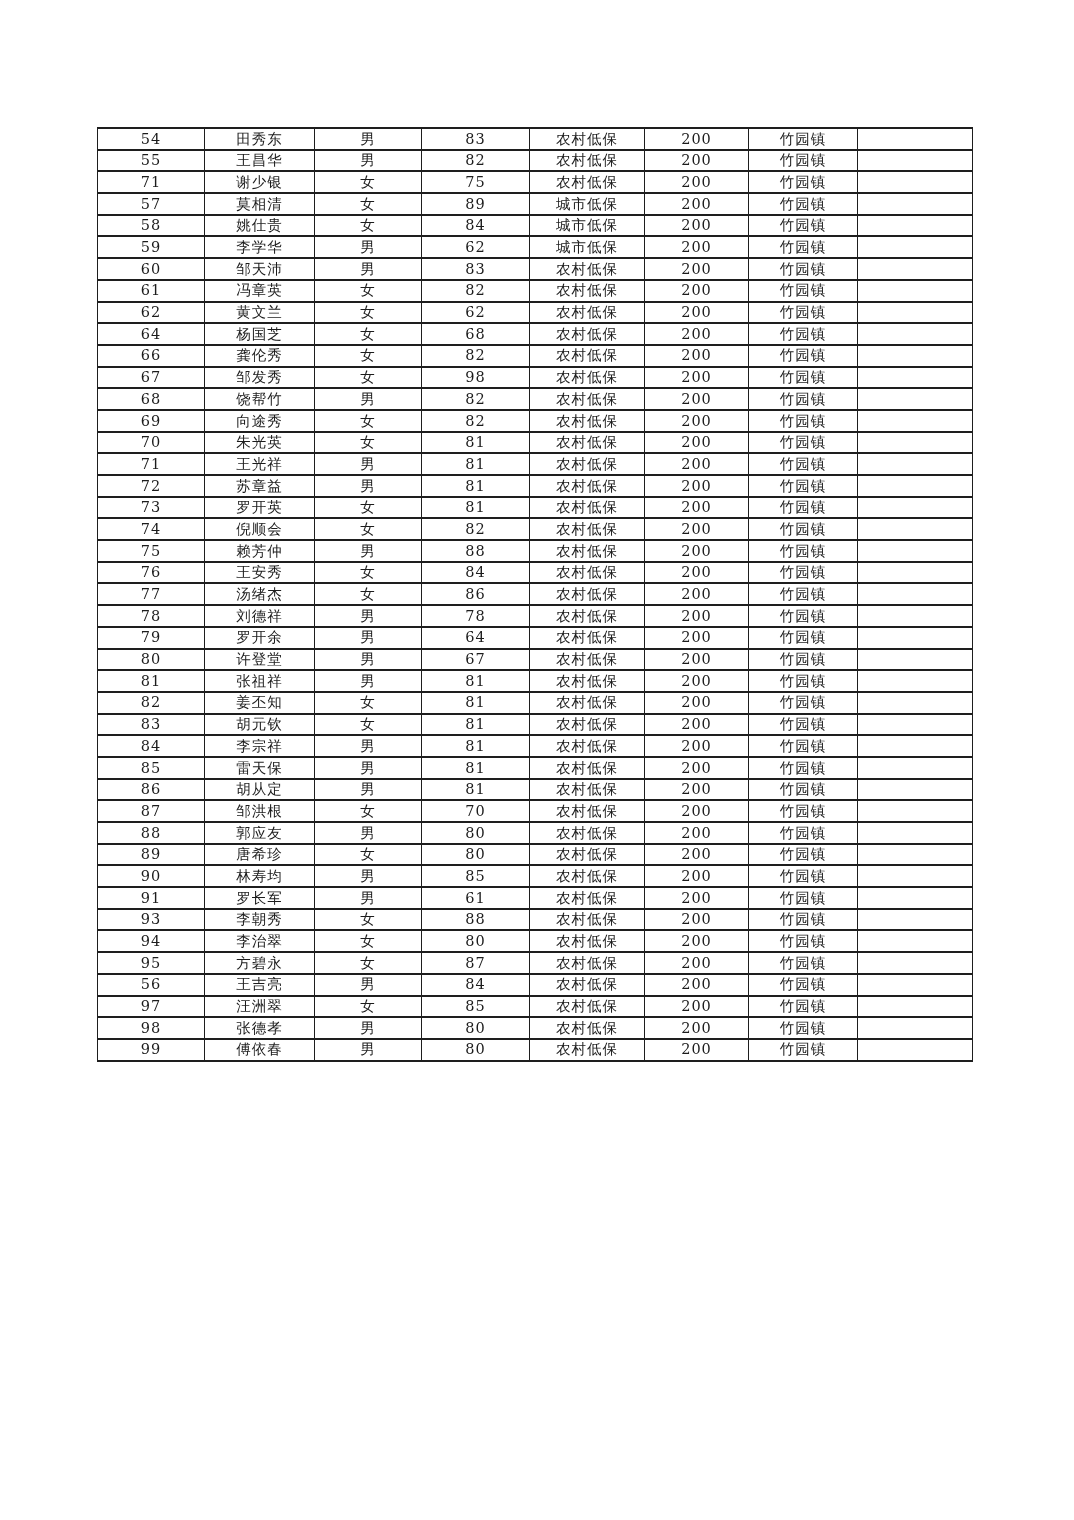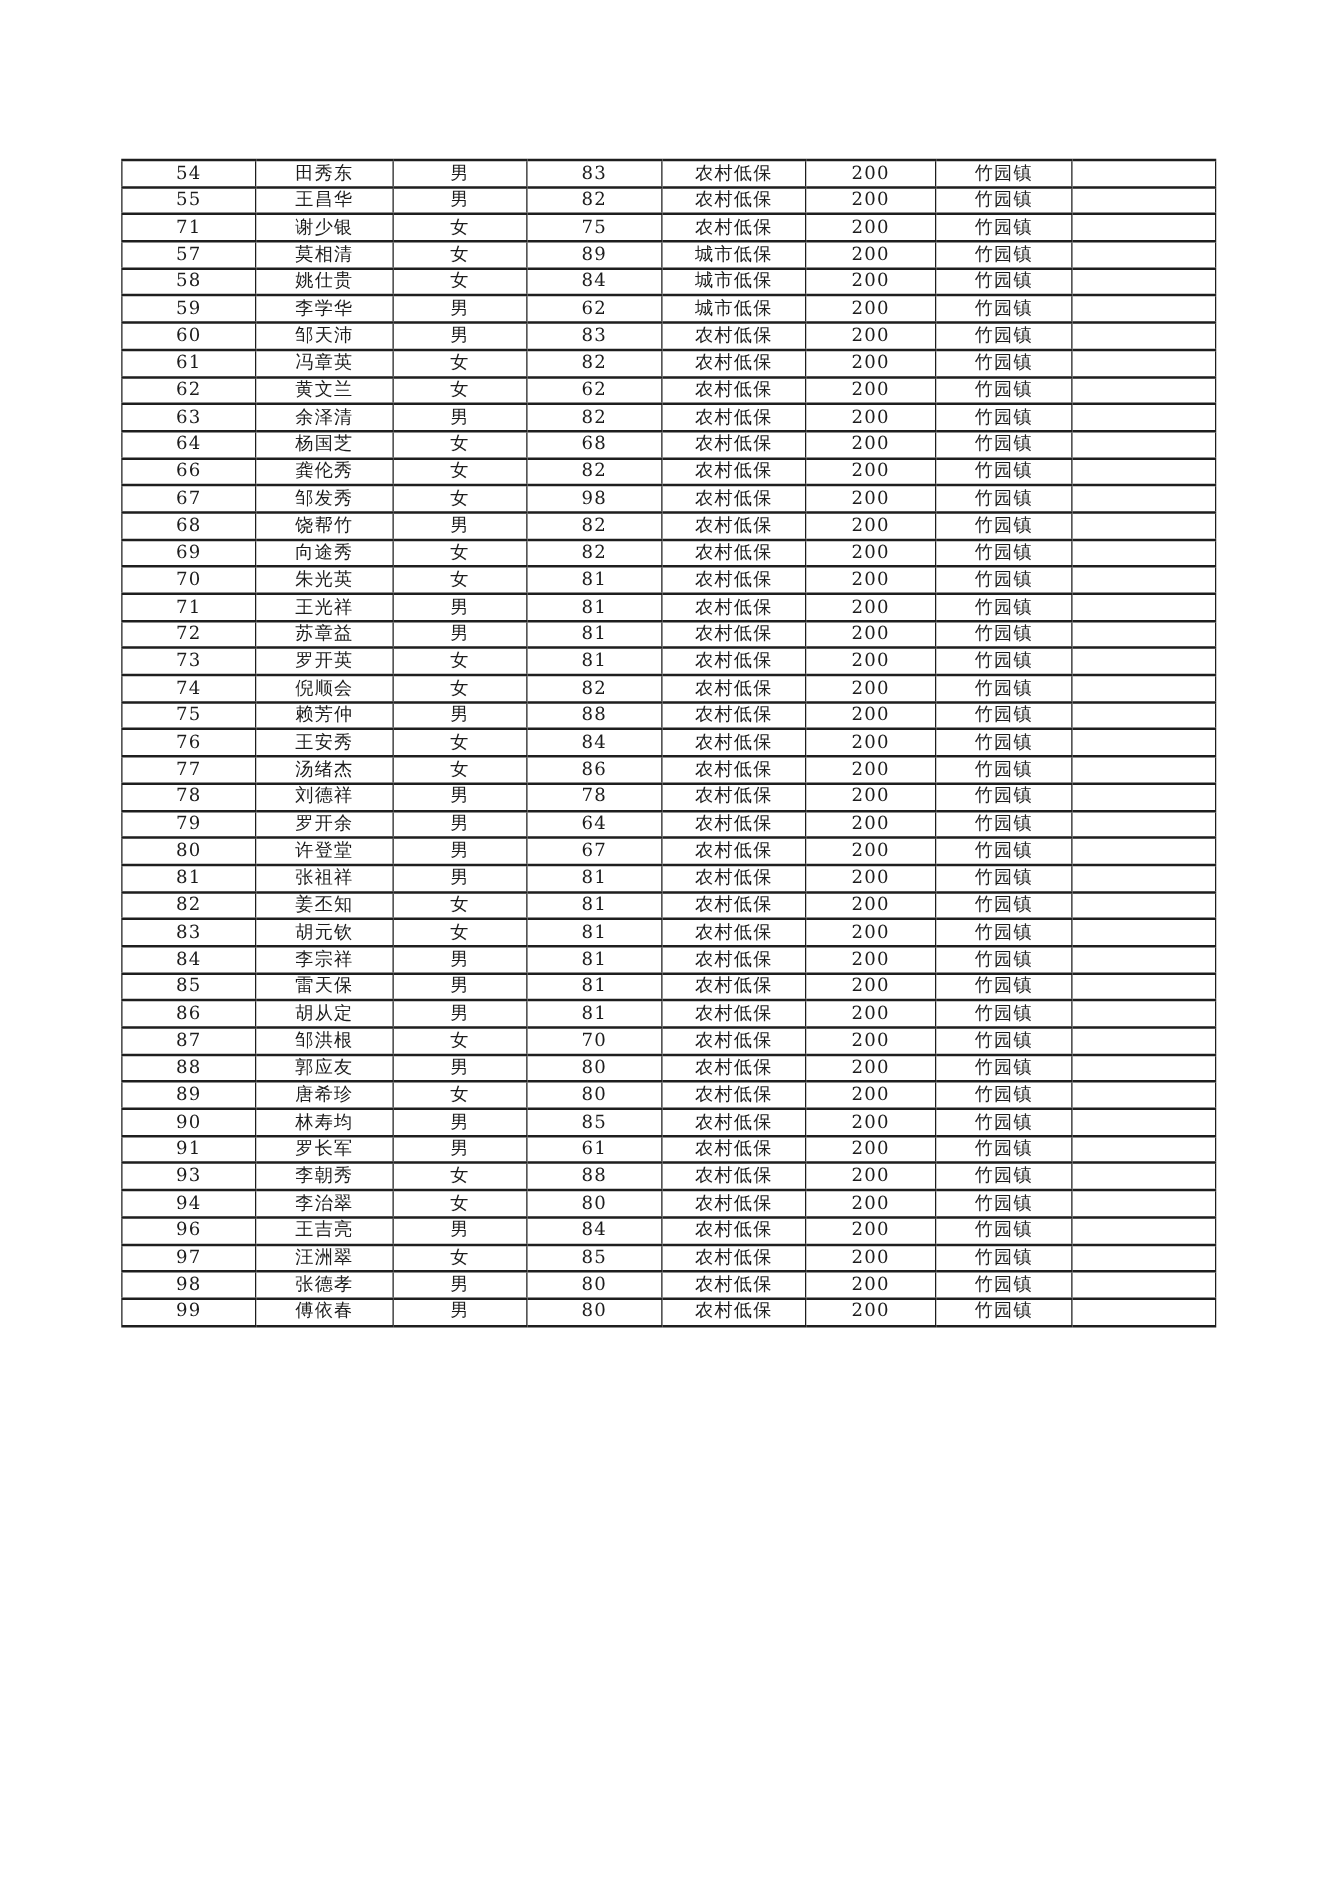--- a/index.html
+++ b/index.html
@@ -140,30 +140,20 @@
           <td>62</td>
           <td>黄文兰</td>
           <td>女</td>
           <td>62</td>
           <td>农村低保</td>
           <td>200</td>
           <td>竹园镇</td>
           <td></td>
         </tr>
         <tr>
-          <td>63</td>
-          <td>余泽清</td>
-          <td>男</td>
-          <td>82</td>
-          <td>农村低保</td>
-          <td>200</td>
-          <td>竹园镇</td>
-          <td></td>
-        </tr>
-        <tr>
           <td>64</td>
           <td>杨国芝</td>
           <td>女</td>
           <td>68</td>
           <td>农村低保</td>
           <td>200</td>
           <td>竹园镇</td>
           <td></td>
         </tr>
         <tr>
@@ -440,21 +430,31 @@
           <td>94</td>
           <td>李治翠</td>
           <td>女</td>
           <td>80</td>
           <td>农村低保</td>
           <td>200</td>
           <td>竹园镇</td>
           <td></td>
         </tr>
         <tr>
-          <td>96</td>
+          <td>95</td>
+          <td>方碧永</td>
+          <td>女</td>
+          <td>87</td>
+          <td>农村低保</td>
+          <td>200</td>
+          <td>竹园镇</td>
+          <td></td>
+        </tr>
+        <tr>
+          <td>56</td>
           <td>王吉亮</td>
           <td>男</td>
           <td>84</td>
           <td>农村低保</td>
           <td>200</td>
           <td>竹园镇</td>
           <td></td>
         </tr>
         <tr>
           <td>97</td>

